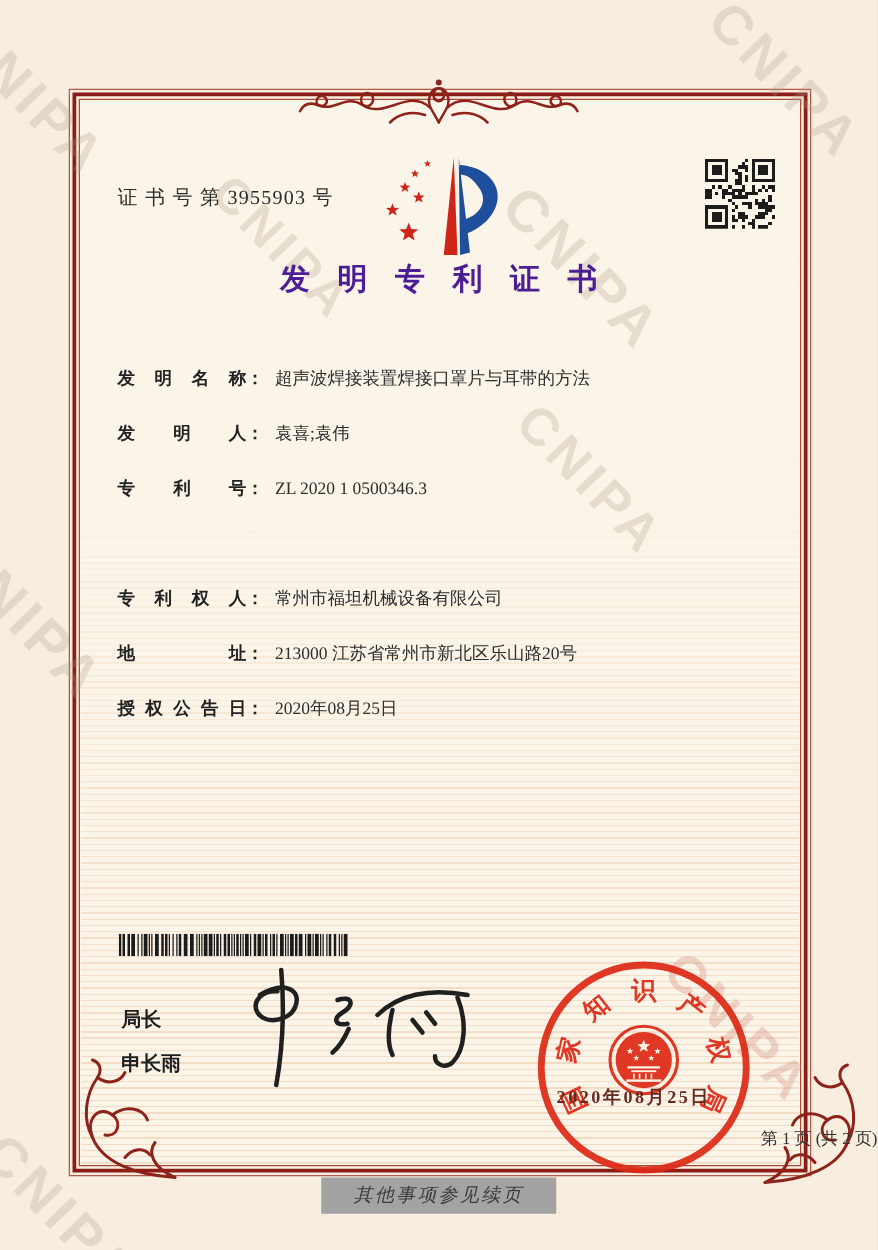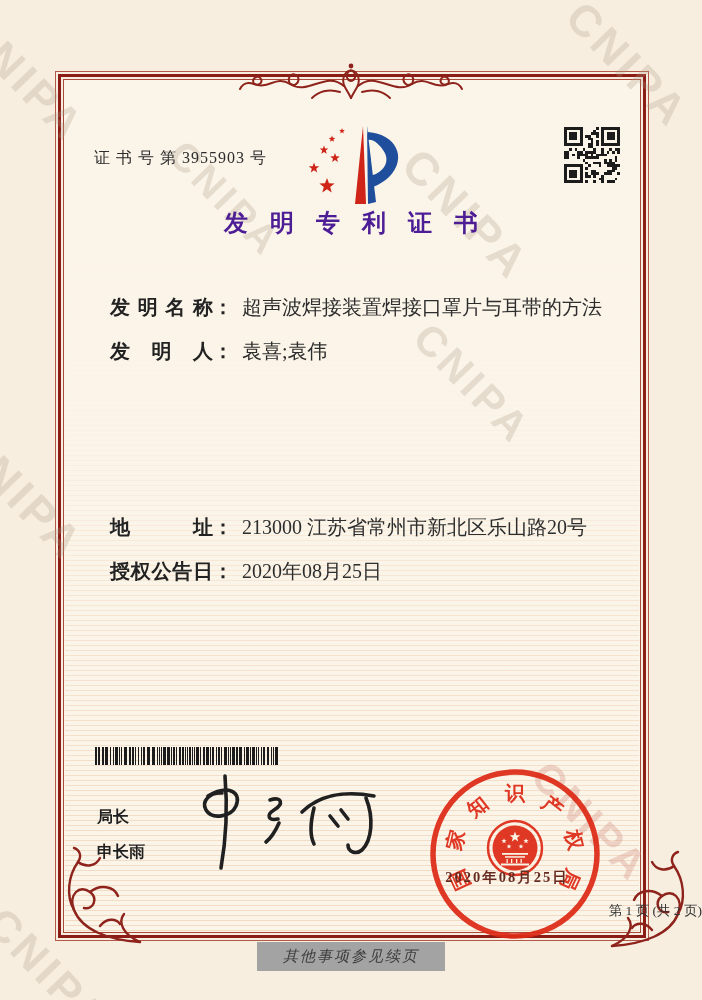--- a/index.html
+++ b/index.html
@@ -31,21 +31,21 @@
     position:absolute; left:94px; top:110px; font-size:16px;
     letter-spacing:1px; color:#2c2c2c;margin-top:38px;
   }
   .logo { position:absolute; left:304px; top:124px; width:104px; height:86px; }
   .qr   { position:absolute; left:563px; top:127px; width:58px; height:56px; }
   .title {
     position:absolute; top:207px; left:0; width:100%; text-align:center;
     font-size:24px; font-weight:700; color:#4c1d95;
     letter-spacing:22px; text-indent:22px;
   }
-  .row { position:absolute; font-size:20px; color:#2d2d2d; white-space:nowrap;margin-left:16px; }
+  .row { position:absolute; font-size:14px; color:#2d2d2d; white-space:nowrap; }
   .row .lbl {
     display:inline-block; width:103px; font-weight:600; white-space:normal;
     text-align:justify; text-align-last:justify; vertical-align:bottom; color:#222;
   }
   .row .colon { font-weight:600; margin-right:9px; color:#222; }
   .row .val { font-weight:500; }
   .body-text {
     position:absolute; left:94px; top:584px; width:518px;
     font-size:14px; line-height:31px; color:#3a3a3a;
     text-align:justify; font-style:italic;
@@ -252,20 +252,26 @@
     </svg>
 
   <div class="title">发明专利证书</div>
 
   <div class="row" style="left:94px;top:294px">
     <span class="lbl">发明名称</span><span class="colon">：</span><span class="val">超声波焊接装置焊接口罩片与耳带的方法</span>
   </div>
   <div class="row" style="left:94px;top:338px">
     <span class="lbl">发明人</span><span class="colon">：</span><span class="val">袁喜;袁伟</span>
   </div>
+  <div class="row" style="left:94px;top:382px">
+    <span class="lbl">专利号</span><span class="colon">：</span><span class="val">ZL 2020 1 0500346.3</span>
+  </div>
+  <div class="row" style="left:94px;top:470px">
+    <span class="lbl">专利权人</span><span class="colon">：</span><span class="val">常州市福坦机械设备有限公司</span>
+  </div>
   <div class="row" style="left:94px;top:514px">
     <span class="lbl">地址</span><span class="colon">：</span><span class="val">213000 江苏省常州市新北区乐山路20号</span>
   </div>
   <div class="row" style="left:94px;top:558px">
     <span class="lbl">授权公告日</span><span class="colon">：</span><span class="val">2020年08月25日</span>
   </div>
 
 
   <svg class="barcode" id="barcode" viewBox="0 0 190 18" preserveAspectRatio="none">
       <rect x="0" y="0" width="2" height="18" fill="#1c1c1c"></rect>

